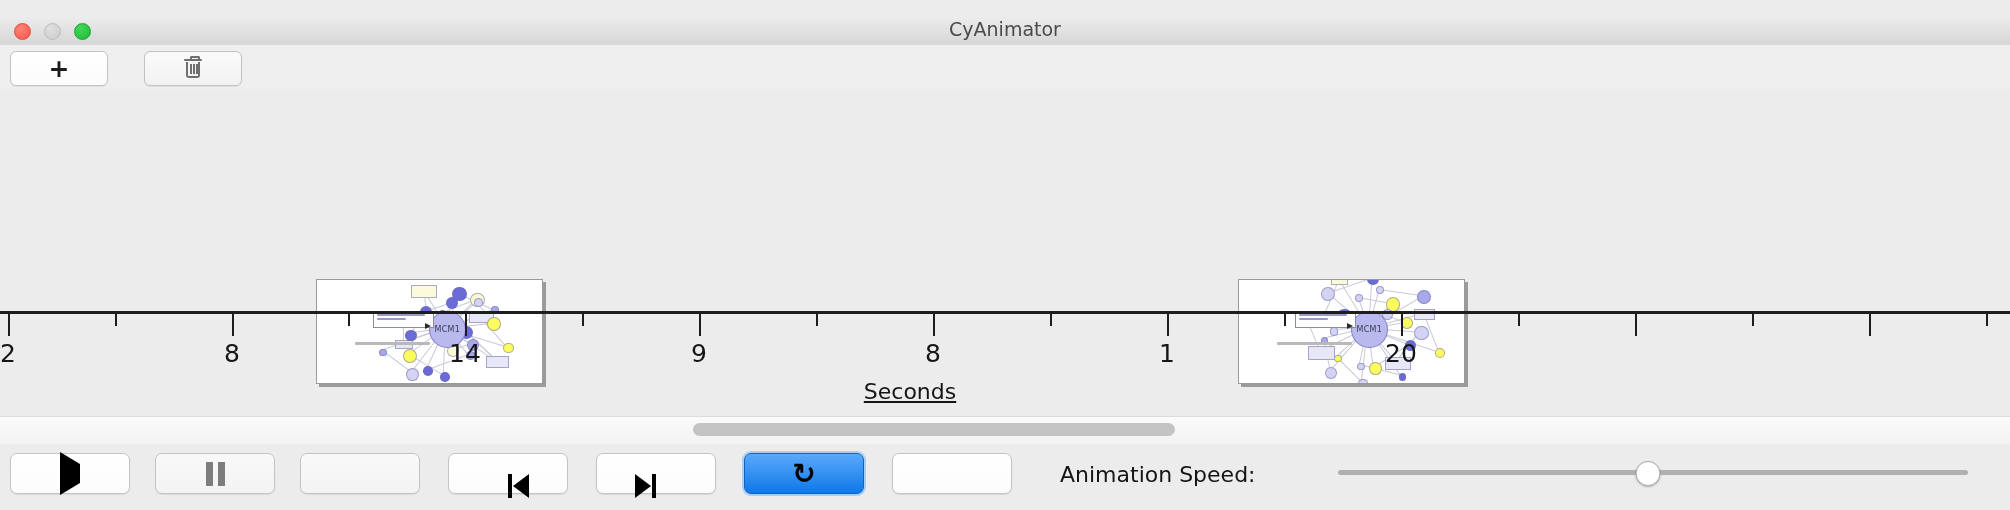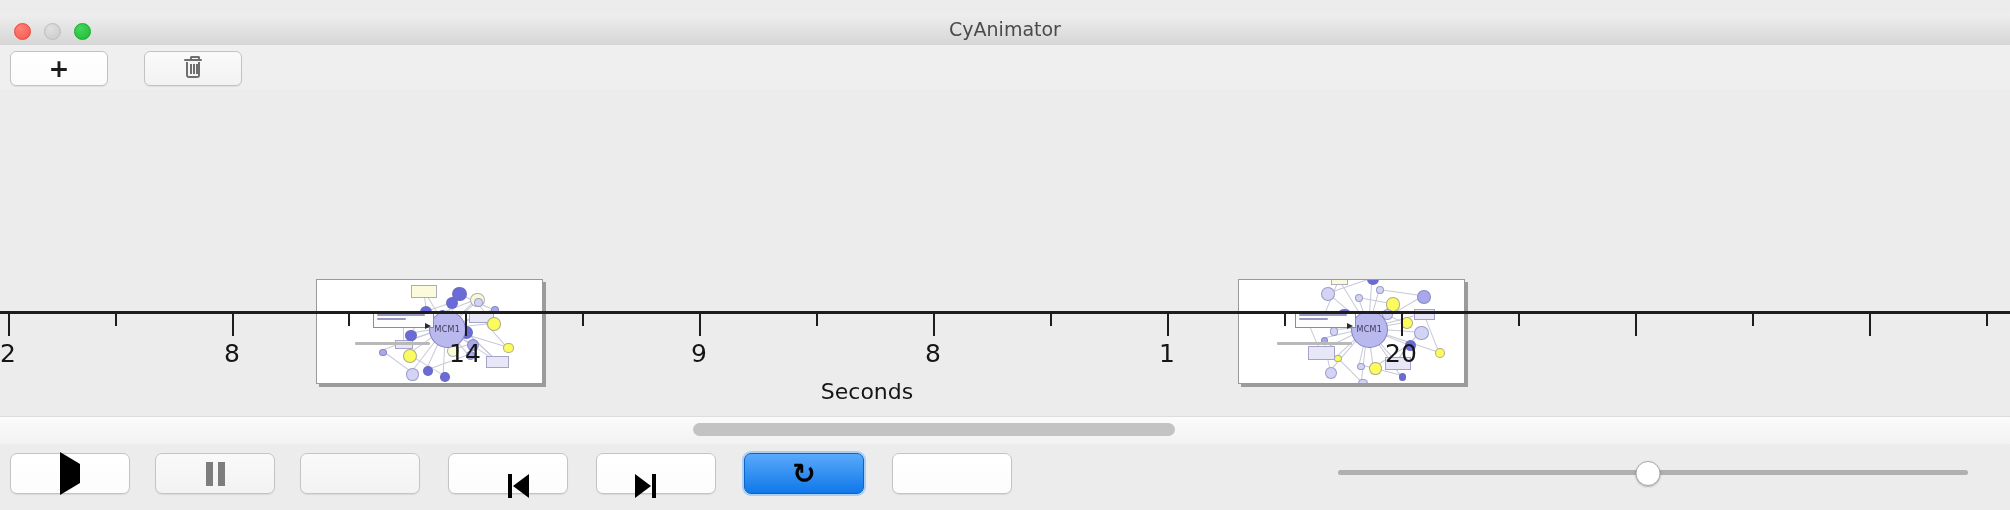--- a/index.html
+++ b/index.html
@@ -399,21 +399,21 @@
               <span class="l" style="width:90%"></span>
               <span class="l" style="width:55%"></span>
             </div>
             <div class="arrow" style="left: 107.752px; top: 43.41px;"></div>
             <div class="caption" style="left: 38.25px; top: 61.8px; width: 74.25px;"></div>
           </div>
         </div>
       </div>
     <div class="ruler" id="ruler">
       <div class="axis"></div>
-      <div class="axis-title" id="axis-title" style="left: 867px;">Seconds</div>
+      <div class="axis-title" id="axis-title" style="left: 910px; text-decoration: underline;">Seconds</div>
     <div class="tick major" style="left: 8px;"></div>
         <div class="tick major" style="left: 232px;"></div>
         <div class="tick major" style="left: 465px;"></div>
         <div class="tick major" style="left: 699px;"></div>
         <div class="tick major" style="left: 933px;"></div>
         <div class="tick major" style="left: 1167px;"></div>
         <div class="tick major" style="left: 1401px;"></div>
         <div class="tick major" style="left: 1635px;"></div>
         <div class="tick major" style="left: 1869px;"></div>
         <div class="tick minor" style="left: 115px;"></div>
@@ -433,20 +433,21 @@
         <div class="tlabel" style="left: 1167px;">1</div>
         <div class="tlabel" style="left: 1401px;">20</div>
       </div>
   </div>
 
   <div class="hscroll">
     <div class="thumb" id="scroll-thumb" style="left: 693px; width: 482px;"></div>
   </div>
 
   <div class="transport" id="transport">
+    <div class="speed-label" id="speed-label" style="left: 1060px;">Animation Speed:</div>
     <div class="slider" id="speed-slider" style="left: 1338px; width: 630px;">
       <div class="track"></div>
       <div class="knob" id="speed-knob" style="left: 310px;"></div>
     </div>
   <div class="pbtn" style="left: 10px; width: 118px;">
         <span><span class="ic-play"></span></span>
       </div>
       <div class="pbtn disabled" style="left: 155px; width: 118px;">
         <span>
           <span class="ic-pause">

